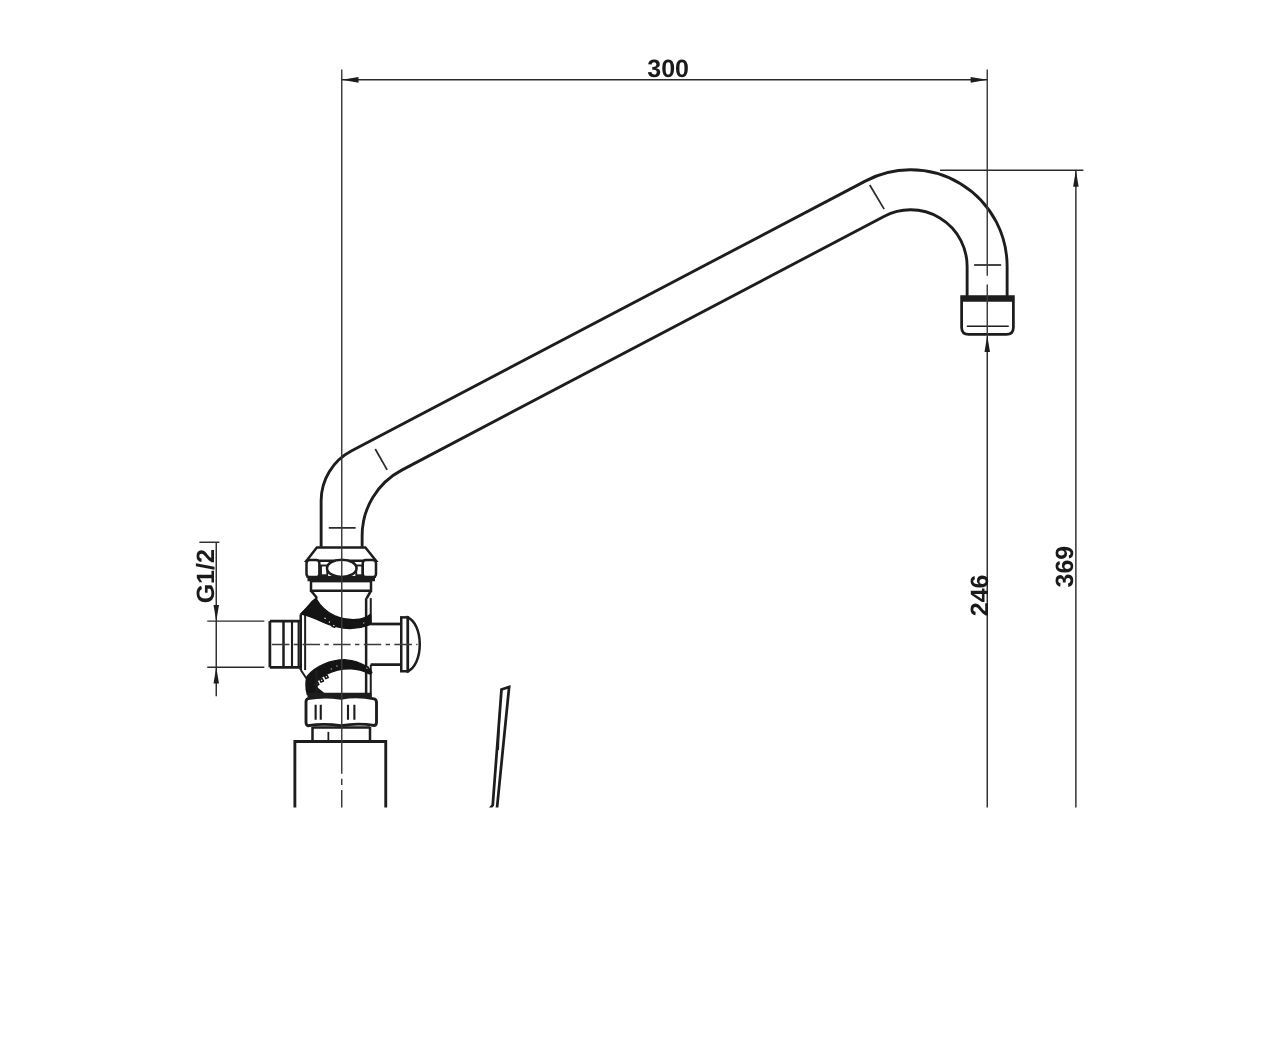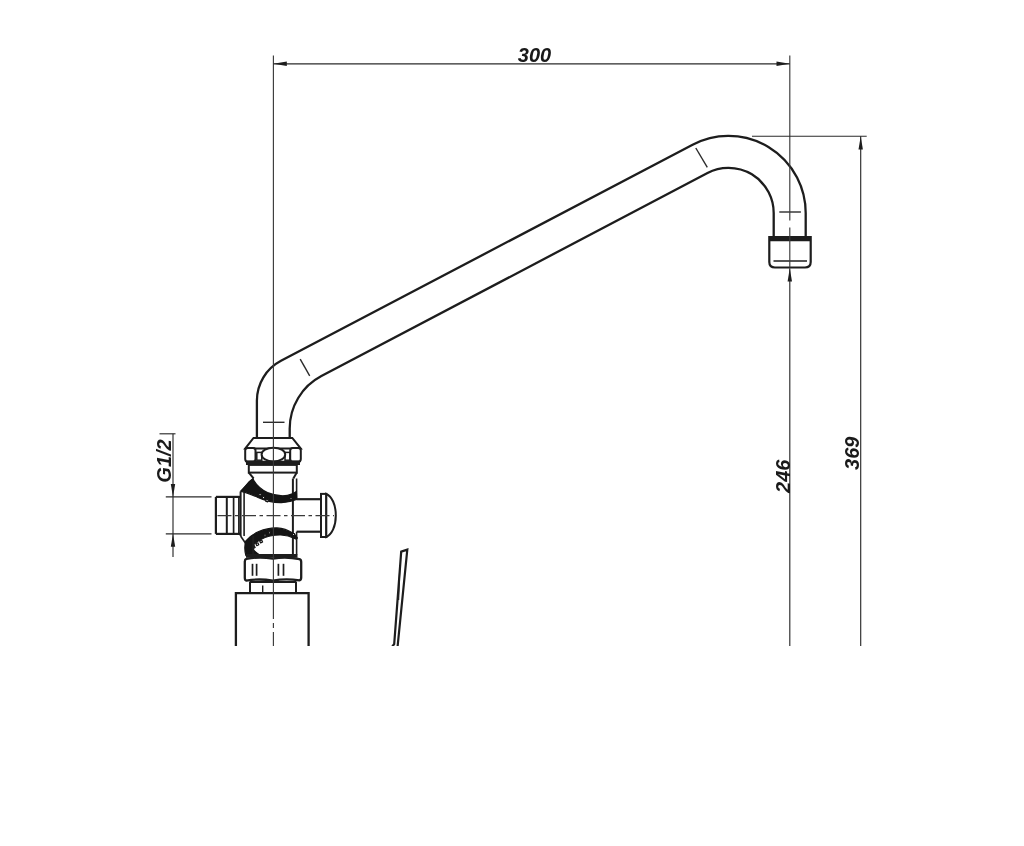--- a/index.html
+++ b/index.html
@@ -1,16 +1,16 @@
 <!DOCTYPE html>
 <html><head>
 <meta charset="utf-8">
 <style>
   html,body{margin:0;padding:0;background:#fff;}
-  .wrap{width:1024px;height:646px;position:relative;background:#fff;font-style:italic;}
+  .wrap{width:1024px;height:646px;position:relative;background:#fff;}
   text{font-family:"Liberation Sans",sans-serif;font-weight:bold;fill:#1a1a1a;}
 </style>
 </head>
 <body>
 <div class="wrap">
 <svg width="1024" height="846" viewBox="0 0 1024 846">
 <rect x="0" y="0" width="1024" height="846" fill="#ffffff"></rect>
 
 <g stroke="#1d1d1d" stroke-width="2.3" fill="none" stroke-linejoin="round">
   <path d="M 256.9,437.4 L 256.9,400.6

